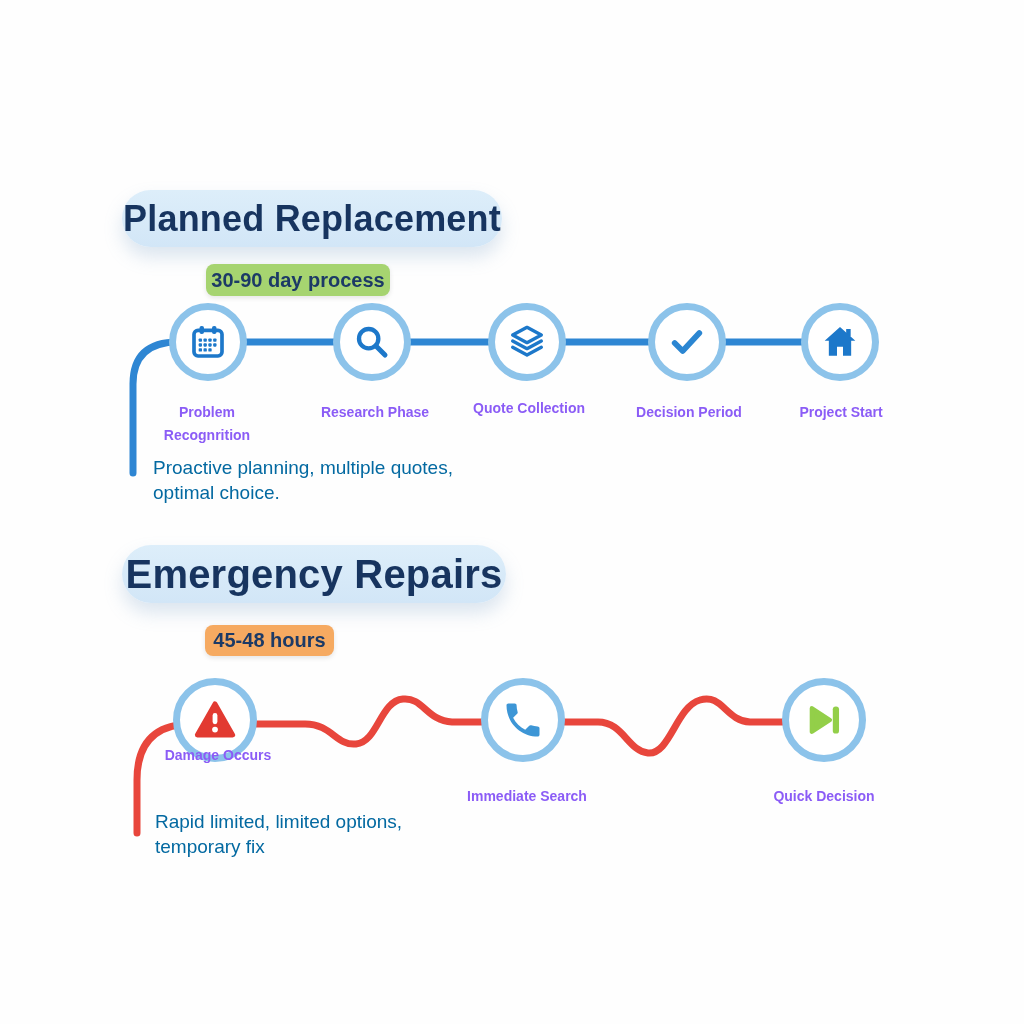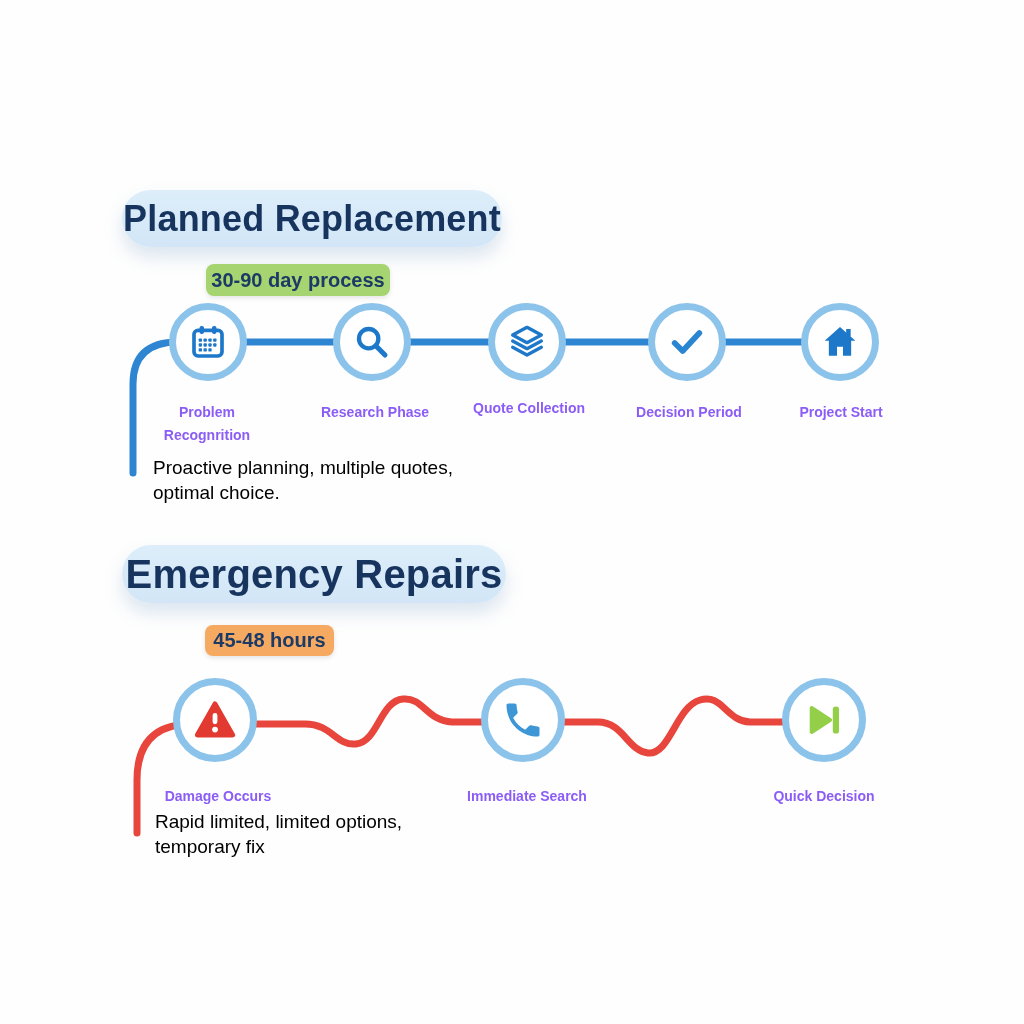--- a/index.html
+++ b/index.html
@@ -27,21 +27,21 @@
     position:absolute;box-sizing:border-box;border:7px solid #8cc3ea;background:#ffffff;
     border-radius:50%;display:flex;align-items:center;justify-content:center;z-index:2;
   }
   .s78{width:78px;height:78px;}
   .s84{width:84px;height:84px;}
   .step-label{
     position:absolute;color:#8b5cf6;font-weight:bold;font-size:14px;line-height:23px;
     text-align:center;z-index:2;
   }
   .desc{
-    position:absolute;color:#000000;font-size:19px;line-height:25px;z-index:2;
+    position:absolute;color:#0369a1;font-size:19px;line-height:25px;z-index:2;
   }
 </style>
 </head>
 <body>
 
 <div class="canvas">
 
   <svg class="lines" width="1024" height="1024" viewBox="0 0 1024 1024">
     <path d="M133 473 L133 384 Q133 342 178 342 L840 342" stroke="#2e86d3" stroke-width="7" fill="none" stroke-linecap="round"></path>
     <path d="M137 833 L137 780 Q137 724 192 724 L305 724
@@ -134,19 +134,19 @@
     </svg>
   </div>
 
   <div class="step-circle s84" style="left:782px;top:678px;">
     <svg width="44" height="44" viewBox="0 0 24 24">
       <path d="M5.4 5.6 L15.2 12 L5.4 18.4 Z" fill="#93cf49" stroke="#93cf49" stroke-width="2.4" stroke-linejoin="round"></path>
       <rect x="16.8" y="4.6" width="3.4" height="14.8" rx="1.6" fill="#93cf49"></rect>
     </svg>
   </div>
 
-  <div class="step-label" style="left:128px;top:785px;width:180px;">Damage Occurs</div>
+  <div class="step-label" style="left:128px;top:744px;width:180px;">Damage Occurs</div>
   <div class="step-label" style="left:729px;top:785px;width:190px;">Quick Decision</div>
   <div class="step-label" style="left:422px;top:785px;width:210px;">Immediate Search</div>
 
   <div class="desc" style="left:155px;top:809px;width:322px;">Rapid limited, limited options, temporary fix</div>
 
 </div>
 
 </body></html>

